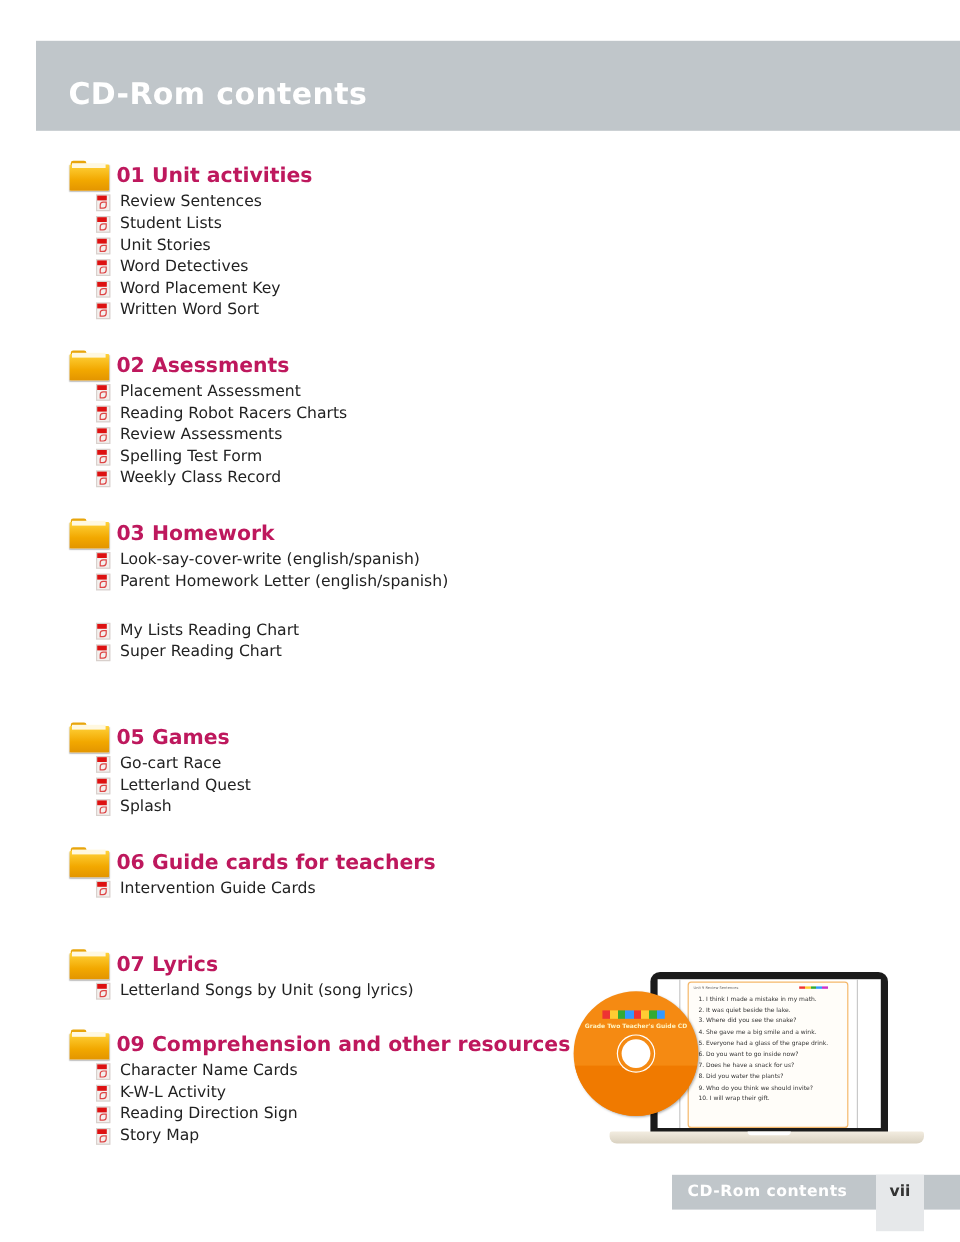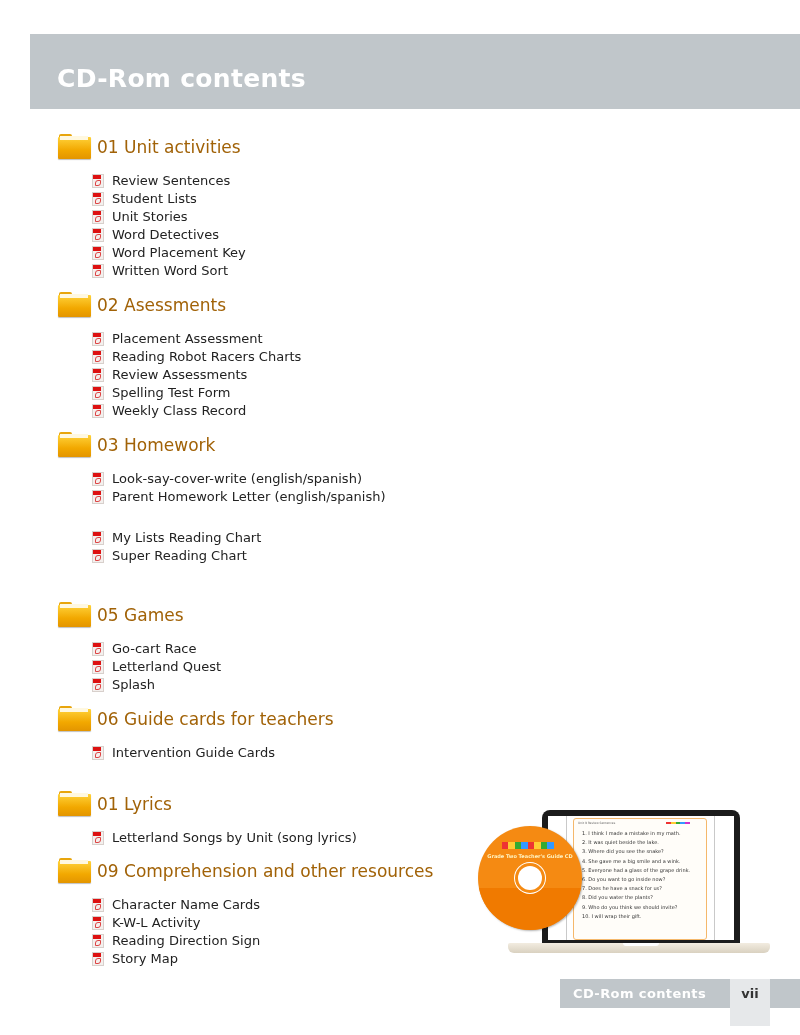--- a/index.html
+++ b/index.html
@@ -7,22 +7,22 @@
   .header-bar { position:absolute; left:30px; top:34px; width:770px; height:75px; background:#c0c6ca; }
   .header-title { position:absolute; left:27px; top:30px; color:#ffffff; font-family:"DejaVu Sans", sans-serif; font-weight:bold; font-size:25px; letter-spacing:0.3px; }
 
   .sections { position:absolute; left:58px; top:134px; width:420px; }
   .section { position:relative; }
   .section-head { height:26px; position:relative; }
   .folder { position:absolute; left:0; top:0; width:33px; height:25px; }
   .folder .tab { position:absolute; left:1px; top:0; width:13px; height:5px; background:#e8a50c; border-radius:2px 2px 0 0; }
   .folder .body { position:absolute; left:0; top:3px; width:33px; height:22px; background:linear-gradient(#ffd23a, #f2a800 60%, #e39500); border-radius:1px; box-shadow:0 1px 1px rgba(0,0,0,0.25); }
   .folder .paper { position:absolute; left:2px; top:2px; width:28px; height:4px; background:#fff8e0; }
-  .section-title { position:absolute; left:39px; top:3px; font-weight:normal; font-size:17px; color:#a16207; white-space:nowrap; }
-  .items { margin:12px; padding:0; list-style:none; }
+  .section-title { position:absolute; left:39px; top:3px; font-weight:bold; font-size:17px; color:#be185d; white-space:nowrap; }
+  .items { margin:0; padding:0; list-style:none; }
   .item { position:relative; height:18px; }
   .pdf { position:absolute; left:22px; top:2px; width:12px; height:14px; background:#f4f0ee; border:1px solid #d8d0cc; box-sizing:border-box; }
   .pdf .redtop { position:absolute; left:0; top:0; width:8px; height:4px; background:#d11; }
   .pdf .squig { position:absolute; left:2px; top:5px; width:6px; height:6px; border:1px solid #d44; border-radius:50% 0 50% 0; box-sizing:border-box; }
   .item-label { position:absolute; left:42px; top:0; font-size:13px; color:#222; white-space:nowrap; line-height:18px; }
 
   .device { position:absolute; left:478px; top:808px; width:300px; height:150px; }
   .laptop-lid { position:absolute; left:64px; top:2px; width:198px; height:136px; background:#1b1b1b; border-radius:8px 8px 0 0; }
   .screen { position:absolute; left:6px; top:6px; width:186px; height:124px; background:#ffffff; }
   .screen .inner { position:absolute; left:25px; top:2px; width:132px; height:120px; border:1px solid #f5b86b; border-radius:3px; background:#fffdf9; }
@@ -249,21 +249,21 @@
         </li>
       </ul>
     </div>
     <div class="section" style="position: absolute; left: 0px; top: 657px; width: 420px;">
       <div class="section-head">
         <span class="folder">
           <span class="tab"></span>
           <span class="body"></span>
           <span class="paper"></span>
         </span>
-        <span class="section-title">01 Lyrics</span>
+        <span class="section-title">07 Lyrics</span>
       </div>
       <ul class="items">
         <li class="item">
           <span class="pdf">
             <span class="redtop"></span>
             <span class="squig"></span>
           </span>
           <span class="item-label">Letterland Songs by Unit (song lyrics)</span>
         </li>
       </ul>

